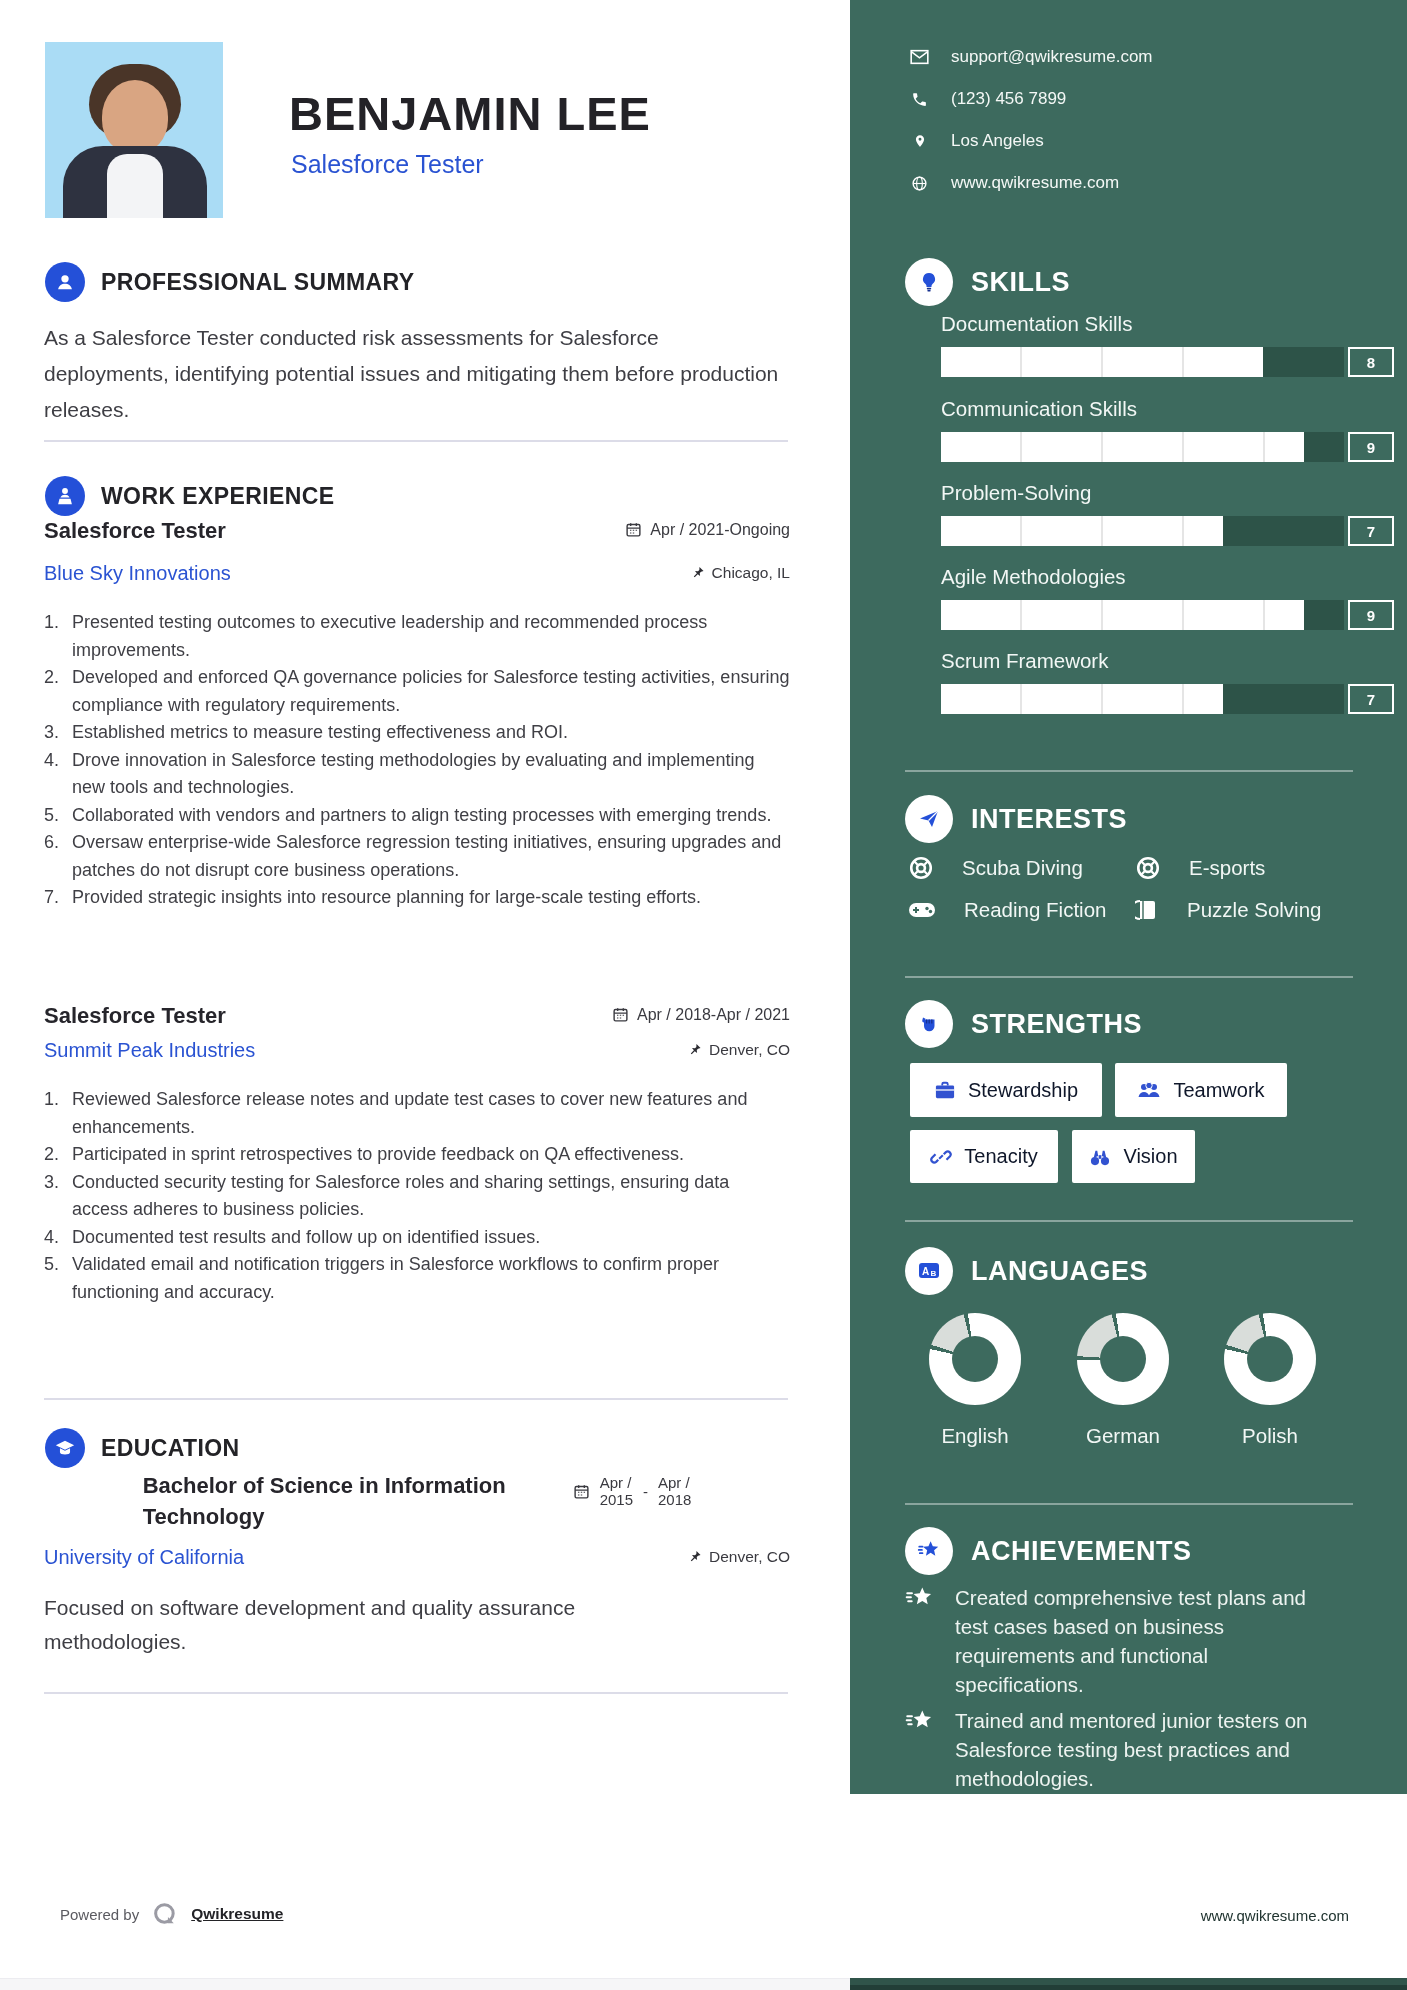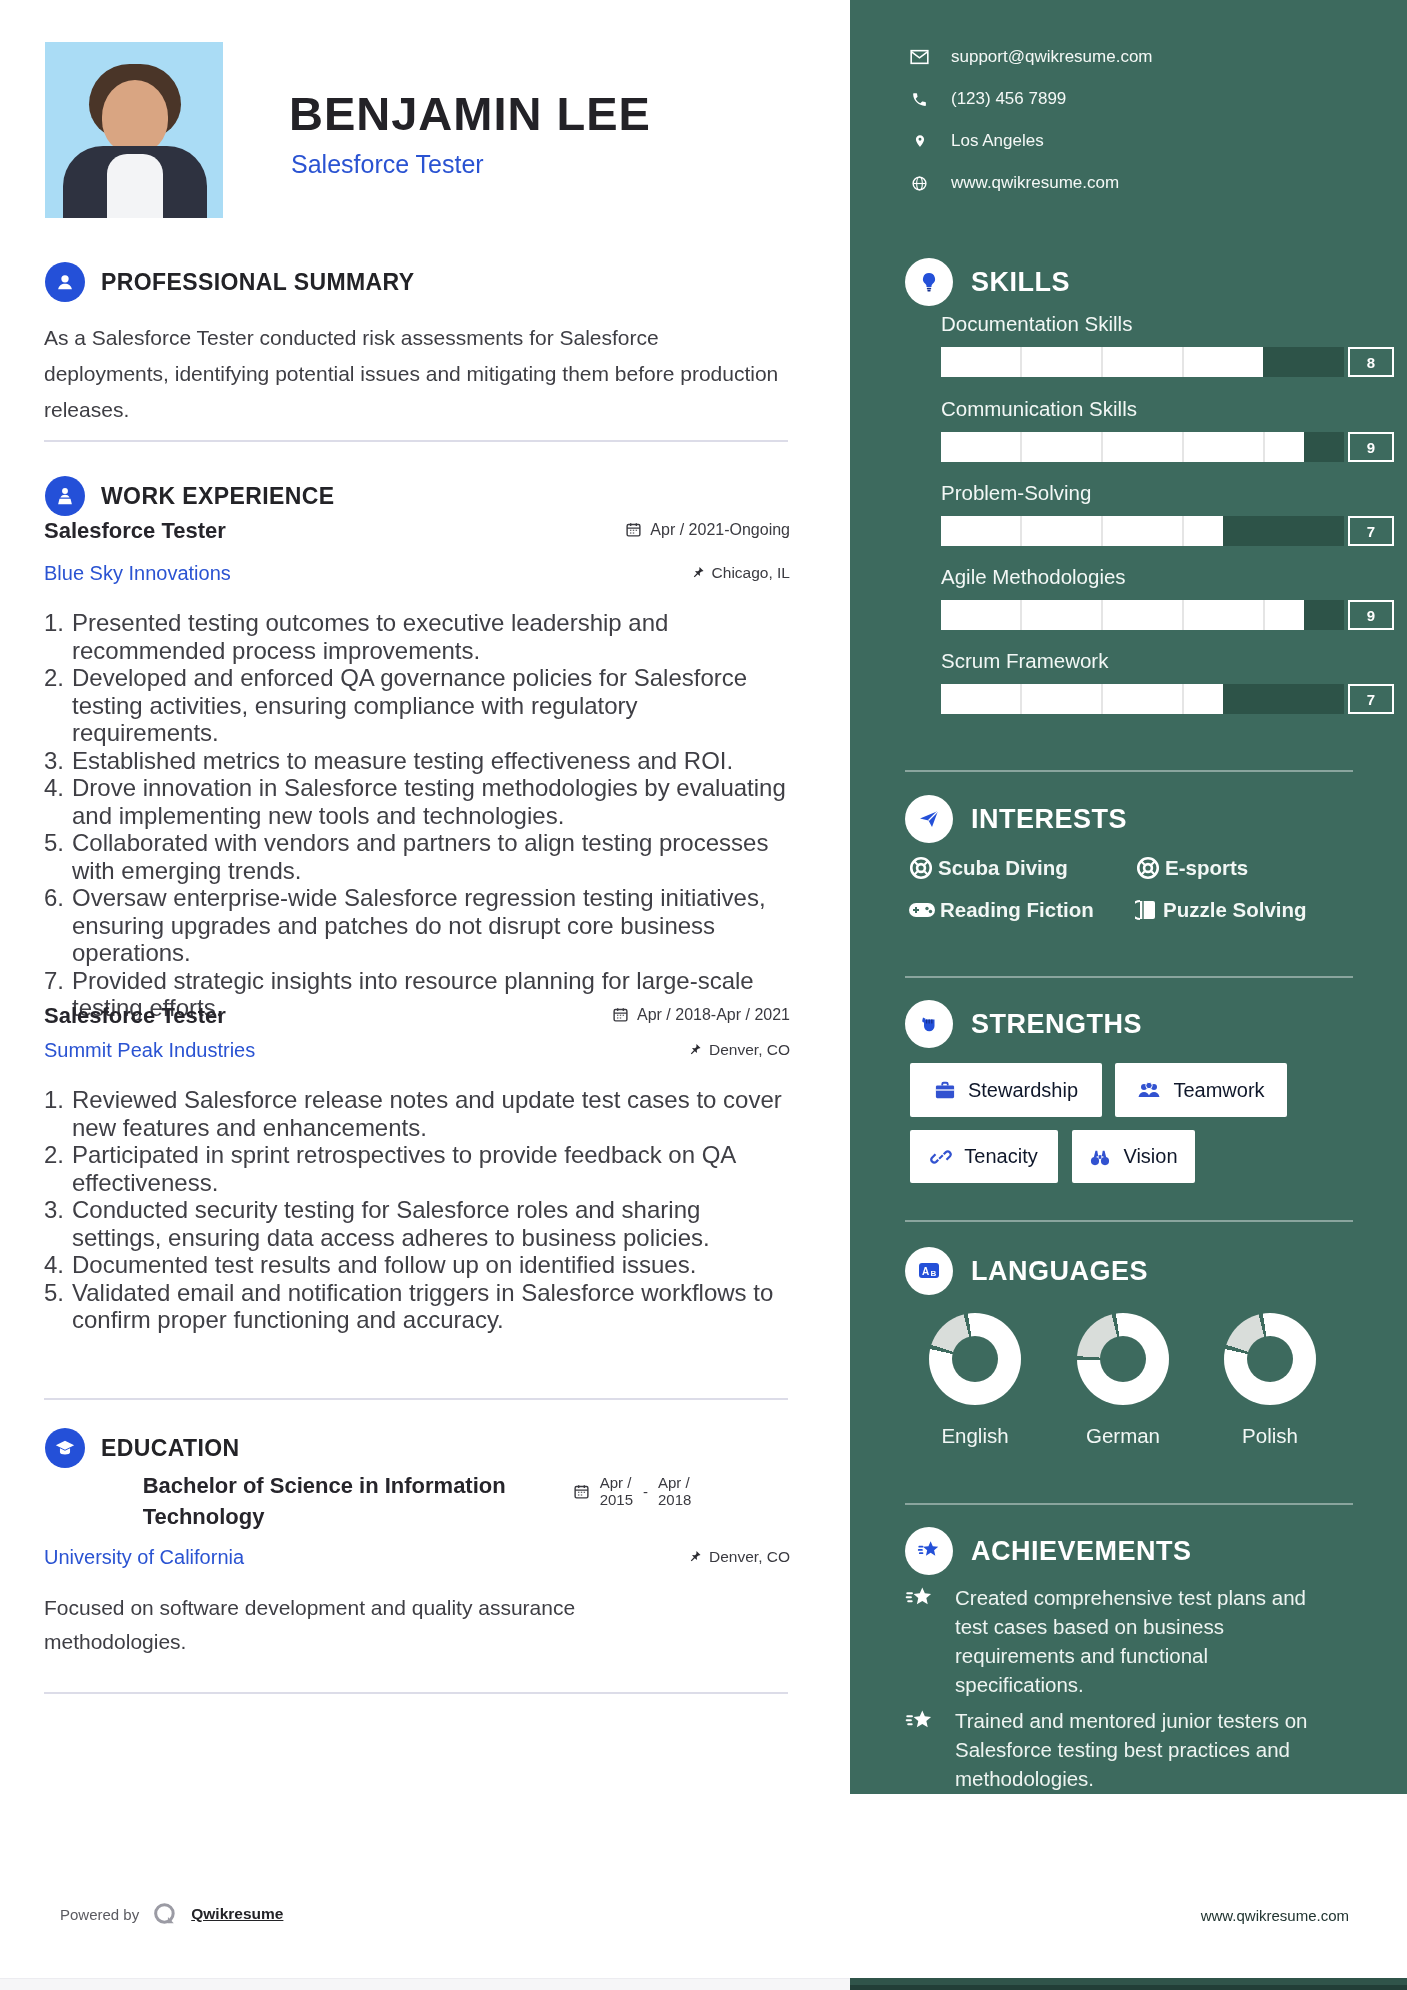--- a/index.html
+++ b/index.html
@@ -25,21 +25,21 @@
 
   .ldivider { position:absolute; left:44px; width:744px; height:2px; background:#dcdce8; }
 
   .job { position:absolute; left:44px; width:746px; }
   .row-between { display:flex; justify-content:space-between; align-items:baseline; }
   .job-name { font-size:22px; font-weight:bold; color:#26252b; }
   .job-meta { display:flex; align-items:center; gap:8px; font-size:16px; color:#3a3a40; white-space:nowrap; }
   .company { font-size:20px; color:#2a53d2; text-decoration:none; }
   .loc-meta { display:flex; align-items:center; gap:7px; font-size:15.5px; color:#3a3a40; white-space:nowrap; }
   .bullets { margin-top:24px; list-style:none; counter-reset:b; }
-  .bullets li { position:relative; counter-increment:b; padding-left:28px; font-size:24px; line-height:27.5px; color:#3f3f45; }
+  .bullets li { position:relative; counter-increment:b; padding-left:28px; font-size:18px; line-height:27.5px; color:#3f3f45; }
   .bullets li::before { content:counter(b) "."; position:absolute; left:0; top:0; }
 
   .degree { font-size:22px; font-weight:bold; color:#26252b; width:430px; line-height:31px; }
   .edu-head-row { display:flex; justify-content:center; align-items:flex-start; }
   .edu-date { display:flex; align-items:center; gap:10px; font-size:15px; color:#3a3a40; margin-top:4px; }
   .dstack { display:flex; flex-direction:column; line-height:17px; }
   .dstack i { font-style:normal; }
   .edu-desc { margin-top:22px; font-size:21px; line-height:34px; color:#3e3e44; width:640px; }
 
   .footer-left { position:absolute; left:60px; top:1900px; display:flex; align-items:center; gap:12px; }
@@ -64,21 +64,21 @@
   .skill { position:absolute; left:60px; width:453px;margin-left:31px; }
   .skill-label { font-size:20.5px; color:#f2f7f5; }
   .skill-bar-row { margin-top:11px; display:flex; align-items:center; }
   .skill-track { position:relative; width:403px; height:30px; background:#2d5348; overflow:hidden; }
   .skill-fill { position:absolute; left:0; top:0; bottom:0; background:#ffffff;
                 background-image:repeating-linear-gradient(to right, transparent 0 79px, rgba(0,0,0,.10) 79px 81px); }
   .skill-badge { margin-left:4px; width:46px; height:30px; border:2px solid #ffffff; display:flex; align-items:center; justify-content:center; font-size:15px; font-weight:bold; color:#ffffff; }
 
   .sdivider { position:absolute; left:55px; width:448px; height:2px; background:rgba(255,255,255,.40); }
 
-  .interest { position:absolute; display:flex; align-items:center; gap:4px;font-weight:bold; }
+  .interest { position:absolute; display:flex; align-items:center; gap:28px; }
   .interest span { font-size:20.5px; color:#f2f7f5; }
 
   .chip { position:absolute; background:#ffffff; border-radius:2px; display:flex; align-items:center; justify-content:center; gap:12px; }
   .chip span { font-size:20px; color:#0f172a; font-weight:500; }
 
   .donut { position:absolute; width:92px; height:92px; border-radius:50%; }
   .donut::after { content:""; position:absolute; left:23px; top:23px; width:46px; height:46px; border-radius:50%; background:#3d6a5e; }
   .donut-label { position:absolute; font-size:20.5px; color:#f2f7f5; text-align:center; width:120px; }
 
   .ach-item { position:absolute; left:55px; display:flex; gap:20px; width:420px; }

